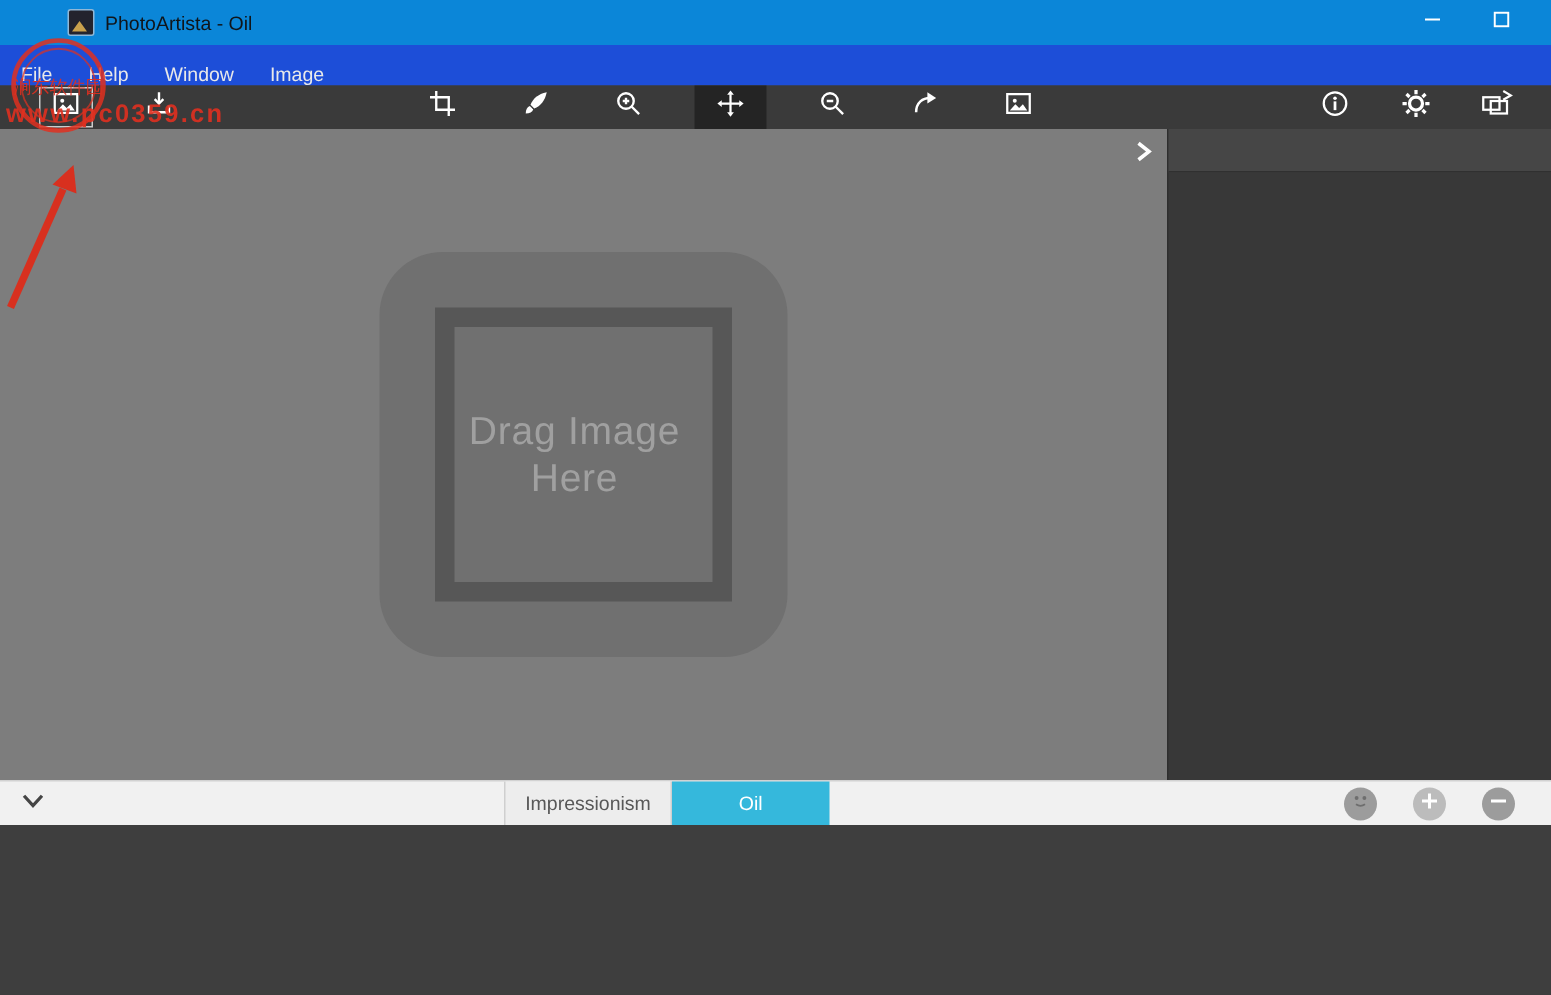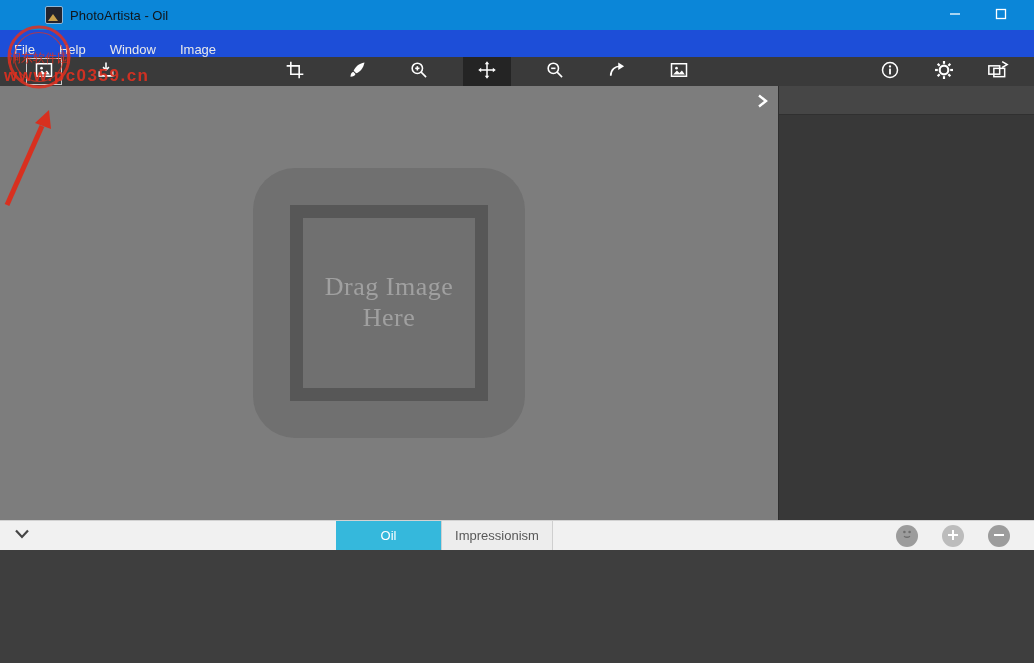--- a/index.html
+++ b/index.html
@@ -34,21 +34,21 @@
   .tb-btn.highlighted{border:1px solid #cccccc;}
   .tb-btn.active{background:#242424;height:29px;width:48px;}
 
   
   .canvas{position:absolute;top:86px;left:0;width:778px;height:434px;background:#7d7d7d;}
   .panel-toggle{position:absolute;top:7px;right:6px;width:20px;height:20px;
                 display:flex;align-items:center;justify-content:center;}
   .dropzone{position:absolute;left:253px;top:82px;width:272px;height:270px;border-radius:42px;
             background:#707070;display:flex;align-items:center;justify-content:center;}
   .dropzone-inner{width:172px;height:170px;border:13px solid #575757;
-                  display:flex;align-items:center;justify-content:center;font-family:Liberation Serif, serif;}
+                  display:flex;align-items:center;justify-content:flex-start;}
   .dropzone-text{width:160px;text-align:center;font-size:26px;line-height:1.18;color:#a0a0a0;
                  font-weight:300;letter-spacing:0.5px;}
 
   
   .right-panel{position:absolute;top:86px;left:778px;width:256px;height:434px;background:#383838;
                border-left:1px solid #2e2e2e;box-sizing:border-box;}
   .right-panel-header{height:28px;background:#464646;border-bottom:1px solid #303030;}
 
   
   .bottom-strip{position:absolute;top:520px;left:0;width:1034px;height:30px;background:#f1f1f1;
@@ -266,22 +266,22 @@
 
 <div class="bottom-strip">
   <div class="strip-chevron">
     <span>
       <svg width="18" height="14">
           <polyline points="3,3.5 9,10 15,3.5" fill="none" stroke="#454545" stroke-width="2.2"></polyline>
         </svg>
     </span>
   </div>
   <div class="tabs">
+    <div class="tab tab-imp">Impressionism</div>
     <div class="tab tab-oil">Oil</div>
-    <div class="tab tab-imp">Impressionism</div>
   </div>
   <div class="strip-circles">
     <div class="circle-btn circle-face">
       <span>
         <svg width="16" height="16" viewBox="0 0 16 16">
             <circle cx="5.4" cy="6" r="1.3" fill="#6e6e6e"></circle>
             <circle cx="10.6" cy="6" r="1.3" fill="#6e6e6e"></circle>
             <path d="M5 10.2c2 1.4 4 1.4 6 0" fill="none" stroke="#6e6e6e" stroke-width="1.3"></path>
           </svg>
       </span>

